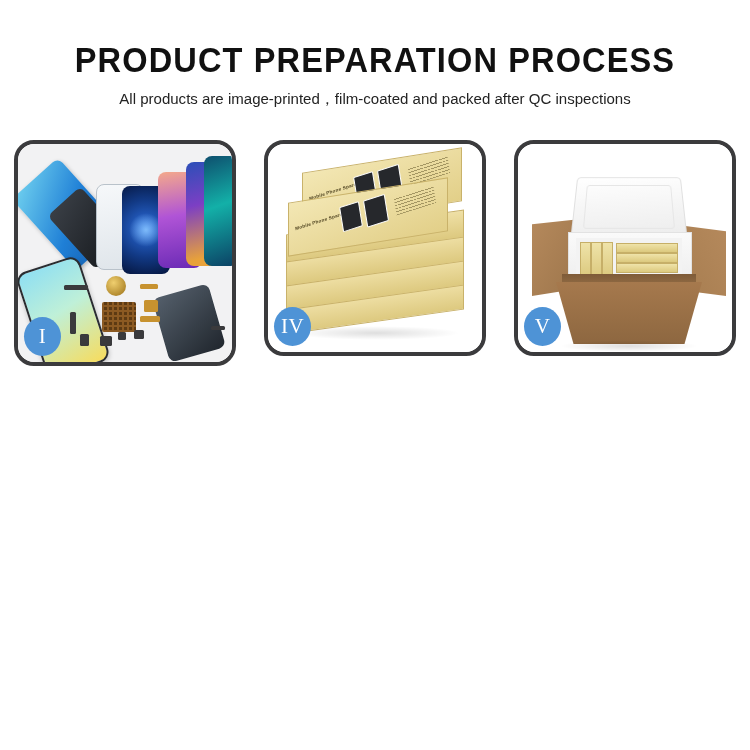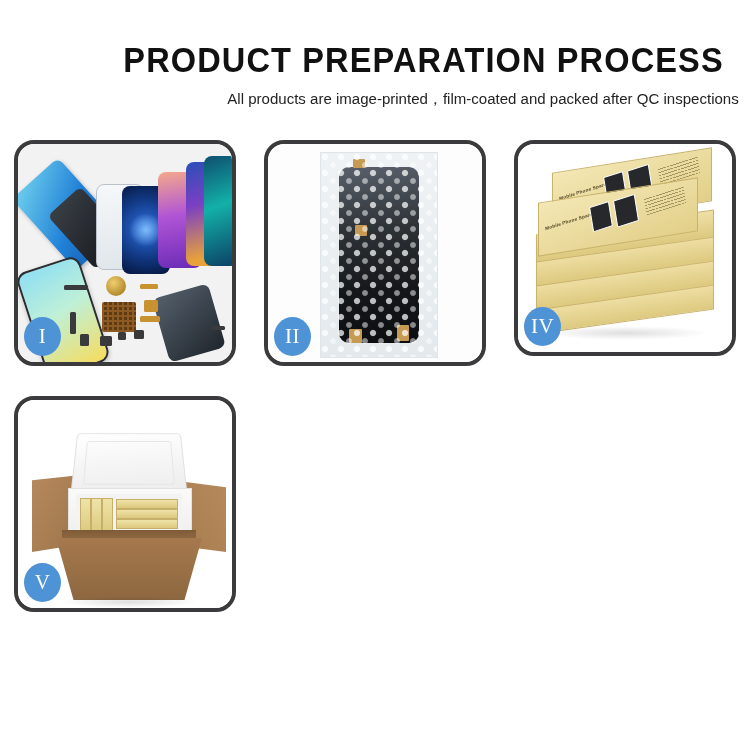--- a/index.html
+++ b/index.html
@@ -5,21 +5,21 @@
   html,body{margin:0;padding:0;}
   body{
     width:750px;height:750px;
     background:#ffffff;
     font-family:"Liberation Sans","DejaVu Sans",sans-serif;
     overflow:hidden;
     position:relative;
   }
 
   
-  .header{width:750px;text-align:right;padding-top:40px;box-sizing:border-box;}
+  .header{width:750px;text-align:center;padding-top:40px;box-sizing:border-box;}
   .title{
     font-size:35px;
     font-weight:700;
     letter-spacing:1.2px;
     color:#111111;
     line-height:40px;
     transform:scaleX(0.93);
     transform-origin:center center;
     white-space:nowrap;
   }
@@ -239,33 +239,20 @@
       <div class="chip" style="left:62px;top:190px;width:9px;height:12px;"></div>
       <div class="chip" style="left:82px;top:192px;width:12px;height:10px;"></div>
       <div class="chip" style="left:100px;top:188px;width:8px;height:8px;"></div>
       <div class="chip" style="left:116px;top:186px;width:10px;height:9px;"></div>
       <div class="chipgold" style="left:122px;top:172px;width:20px;height:6px;"></div>
       <div class="chip" style="left:193px;top:182px;width:14px;height:4px;"></div>
     </div>
     <div class="badge">I</div>
   </div>
 
-  <div class="panel">
-    <div class="stage p2">
-      <div class="bubblebag">
-        <div class="bw-inner"></div>
-        <div class="bw-tape" style="left:32px;top:6px;width:12px;height:9px;"></div>
-        <div class="bw-tape" style="left:34px;top:72px;width:12px;height:11px;"></div>
-        <div class="bw-tape" style="left:28px;top:176px;width:13px;height:14px;"></div>
-        <div class="bw-tape" style="left:76px;top:172px;width:12px;height:16px;"></div>
-        <div class="bw-overlay"></div>
-      </div>
-    </div>
-    <div class="badge">II</div>
-  </div>
 
 
   <div class="panel second-row">
     <div class="stage p4">
       <div class="stk">
         <div class="lay" style="top:150px;"></div>
         <div class="lay" style="top:126px;"></div>
         <div class="lay" style="top:102px;"></div>
         <div class="lay" style="top:78px;"></div>
       </div>

